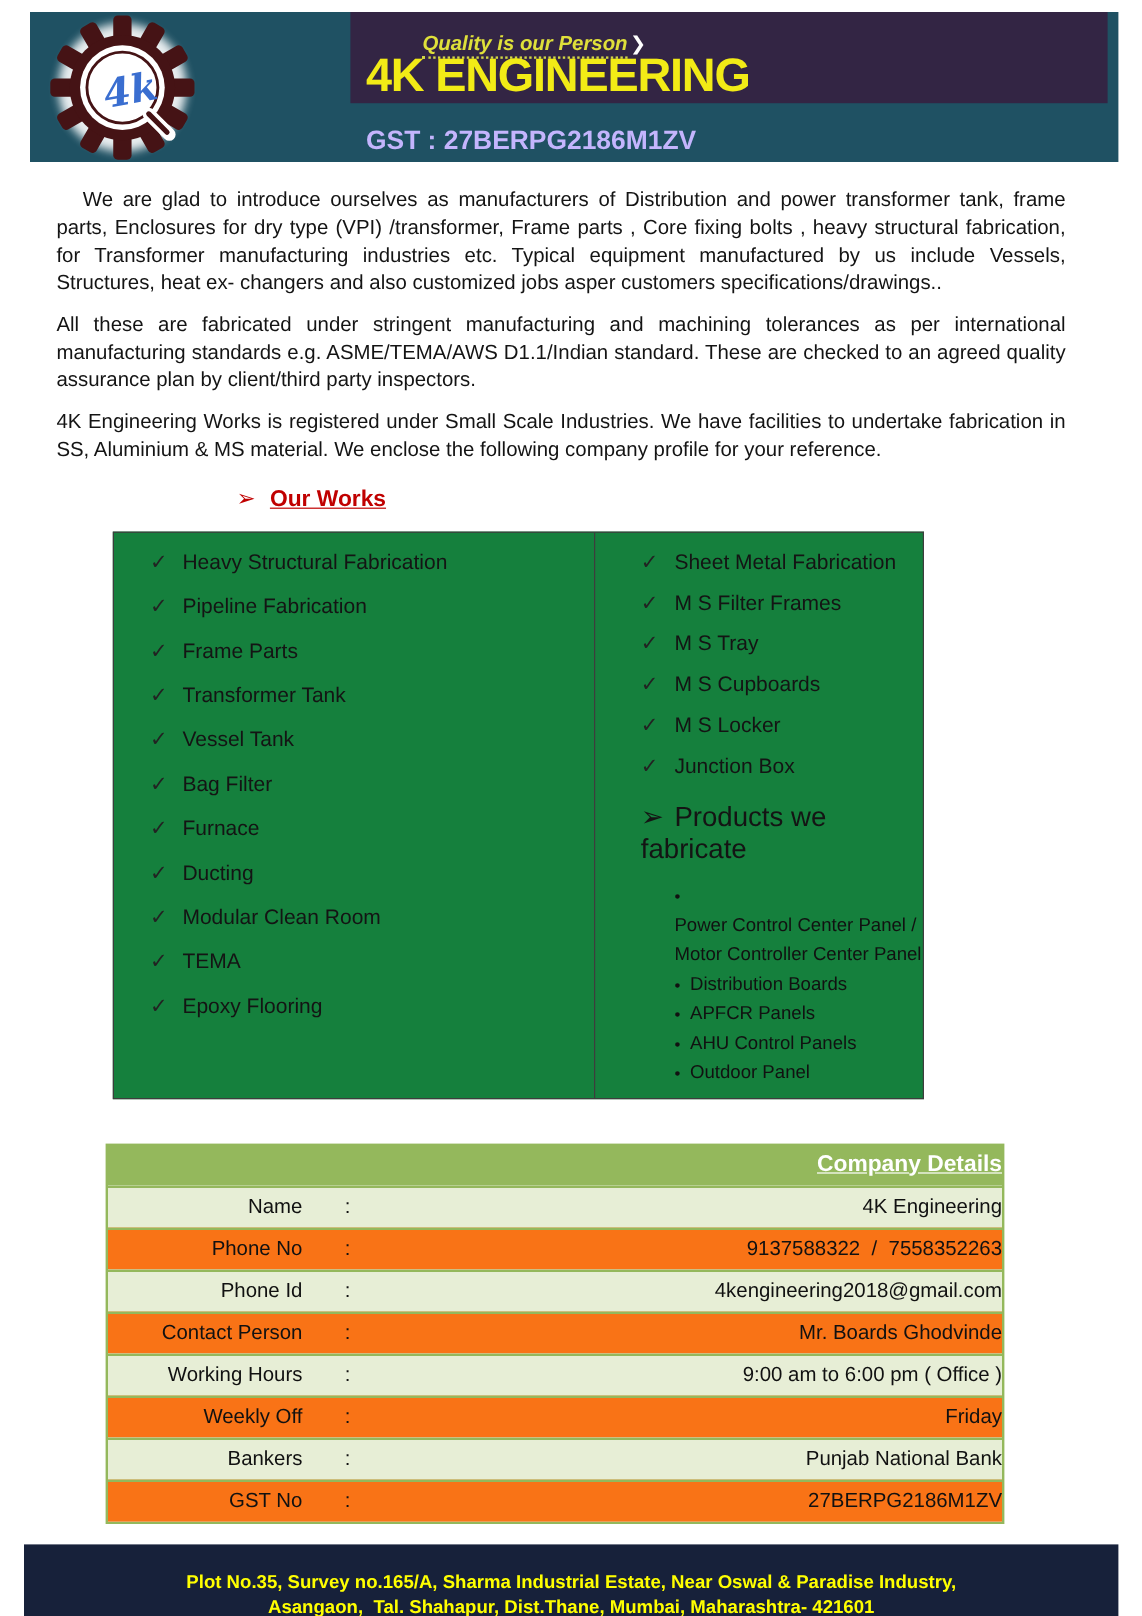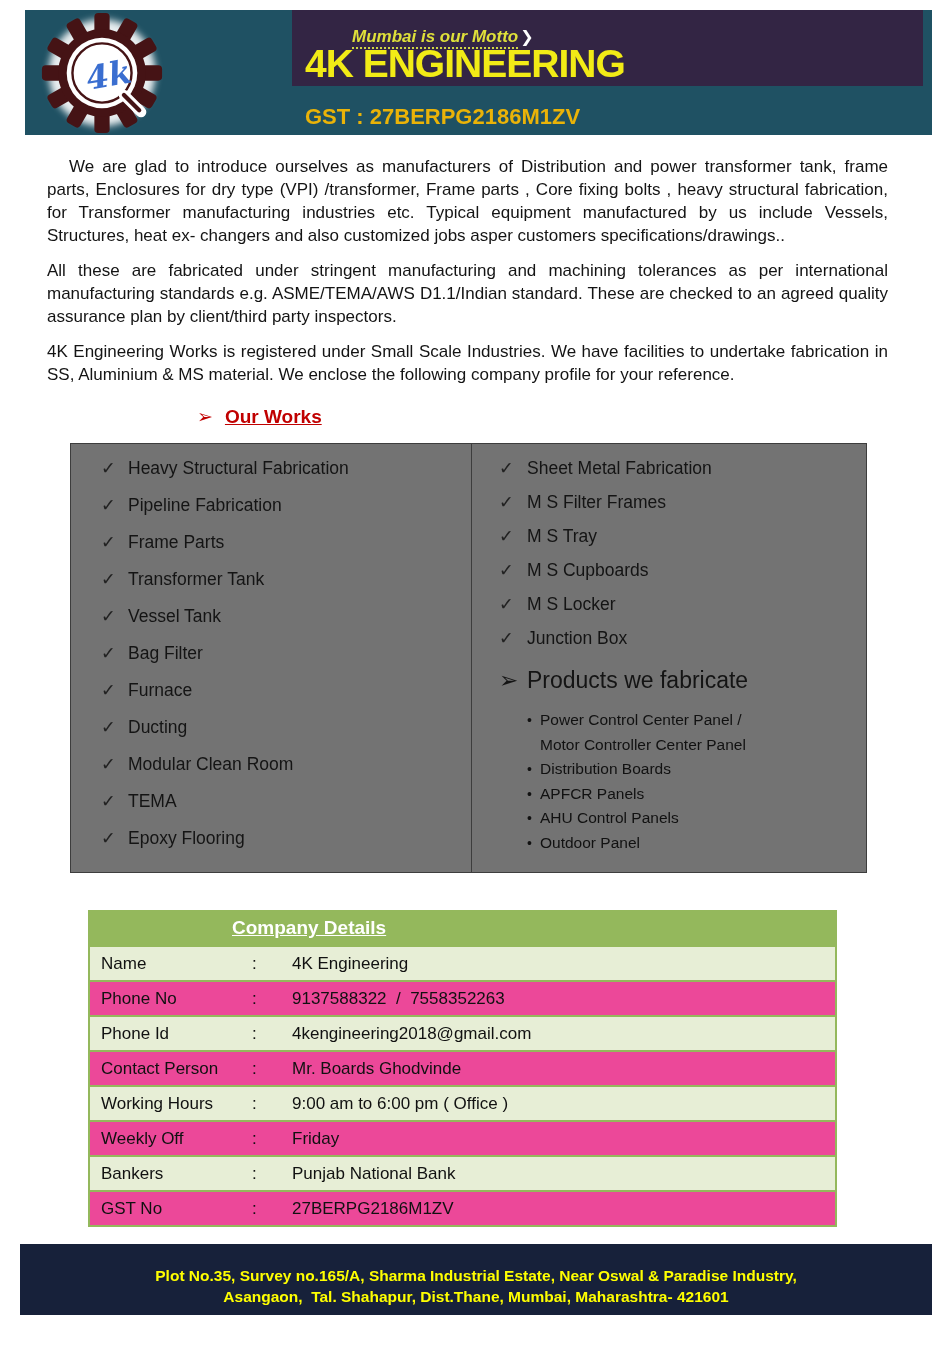--- a/index.html
+++ b/index.html
@@ -26,47 +26,47 @@
     font-size:17px; font-weight:bold; font-style:italic; color:#dfe03a;
     border-bottom:2px dotted #cfd546; padding-bottom:1px;
   }
   .motto-arrow { color:#ffffff; font-size:16px; font-weight:bold; margin-left:2px; }
   .brand-title {
     position:absolute; left:13px; top:32px;
     font-size:39px; font-weight:bold; color:#f2eb16; letter-spacing:-1px;
   }
   .gst-line {
     position:absolute; left:280px; top:94px;
-    font-size:22px; font-weight:bold; color:#eab308; letter-spacing:0px;
+    font-size:22px; font-weight:bold; color:#c4b5fd; letter-spacing:0px;
   }
   .logo { position:absolute; left:15px; top:1px; }
 
   
   .intro { margin:20px 44px 0 27px; }
   .intro p {
     font-size:17px; line-height:23px; text-align:justify;
     margin-bottom:12px; color:#141414;
   }
   .intro p.first { text-indent:22px; }
 
   
   .works-heading {
     margin:19px 0 15px 177px; font-size:19px; font-weight:bold; color:#c00000;
   }
   .works-heading .arrow { margin-right:12px; text-decoration:none; }
   .works-heading .txt { text-decoration:underline; }
 
   
   .works-box {
-    margin-left:50px; width:797px; min-height:415px;
-    border:1.5px solid #3d3d3d; display:flex; background:#737373;
+    margin-left:74px; width:676px; min-height:415px;
+    border:1.5px solid #3d3d3d; display:flex; background:#15803d;
   }
   .works-col { padding:13px 0 8px 0; }
   .works-col.left  { width:400px; }
-  .works-col.right { flex:1; border-left:1.5px solid #3d3d3d; }
+  .works-col.right { flex:1; border-left:1.5px solid #3d3d3d;padding-left:11px; }
   .works-list { list-style:none; }
   .works-list li {
     font-size:17.5px; line-height:23px; margin-bottom:14px;
     padding-left:30px; color:#141414;
   }
   .works-col.right .works-list li { margin-bottom:11px; padding-left:27px; }
   .chk { display:inline-block; width:27px; color:#222; }
   .works-col.right .chk { width:28px; }
   .products-heading {
     font-size:23px; margin:17px 0 14px 27px; color:#141414;
@@ -74,29 +74,30 @@
   .products-heading .arrow { display:inline-block; width:28px; }
   .products { list-style:none; margin-left:55px; }
   .products li { font-size:15.5px; line-height:24.5px; color:#111; }
   .products .dot { display:inline-block; width:13px; font-size:14px; vertical-align:top; }
   .products .bullet-text { display:inline-block; max-width:238px; vertical-align:top; }
 
   
   .cd-table {
     margin:37px 0 0 68px; width:749px;
     border:2px solid #94b85c;
+    text-align:right;
   }
   .cd-header {
     background:#94b85c; color:#ffffff; font-weight:bold; font-size:19px;
     padding:5px 0 6px 142px; height:33px;
   }
   .cd-header span { text-decoration:underline; }
   .cd-body .cd-row {
     display:flex; align-items:center; height:35px;
-    border-top:2px solid #94b85c; font-size:17px; background:#ec4899;
+    border-top:2px solid #94b85c; font-size:17px; background:#f97316;
   }
   .cd-body .cd-row:nth-child(odd) { background:#e7eed6; }
   .cd-label { width:162px; padding-left:11px; }
   .cd-colon { width:40px; }
   .cd-value { flex:1; white-space:pre-wrap; }
 
   
   .footer {
     margin-top:17px; background:#17213a; padding:21px 10px 8px 10px;
     text-align:center;
@@ -105,21 +106,21 @@
     color:#ffff00; font-weight:bold; font-size:15.5px; line-height:21px;
     white-space:pre-wrap;
   }
 </style>
 </head>
 <body>
 
 <div class="header">
   <div class="purple-box">
     <div class="motto-wrap">
-      <span class="motto">Mumbai is our Motto</span><span class="motto-arrow">❯</span>
+      <span class="motto">Quality is our Person</span><span class="motto-arrow">❯</span>
     </div>
     <div class="brand-title">4K ENGINEERING</div>
   </div>
   <div class="gst-line">GST : 27BERPG2186M1ZV</div>
 
   <div class="logo">
     <svg width="124" height="124" viewBox="0 0 130 130">
       <defs>
         <filter id="halo" x="-30%" y="-30%" width="160%" height="160%">
           <feGaussianBlur stdDeviation="4"></feGaussianBlur>

